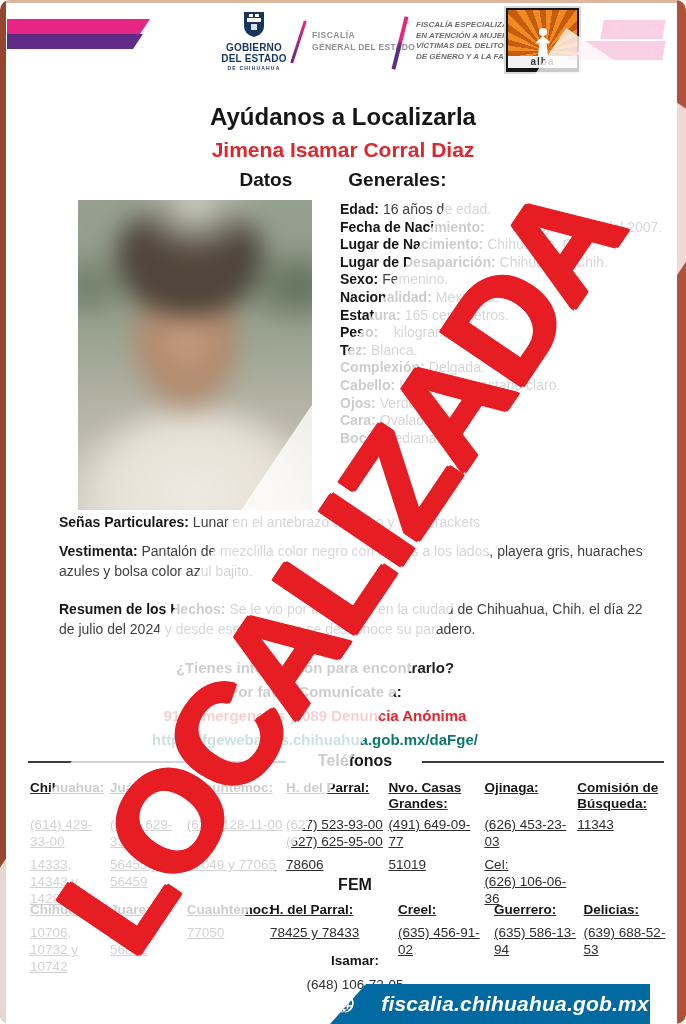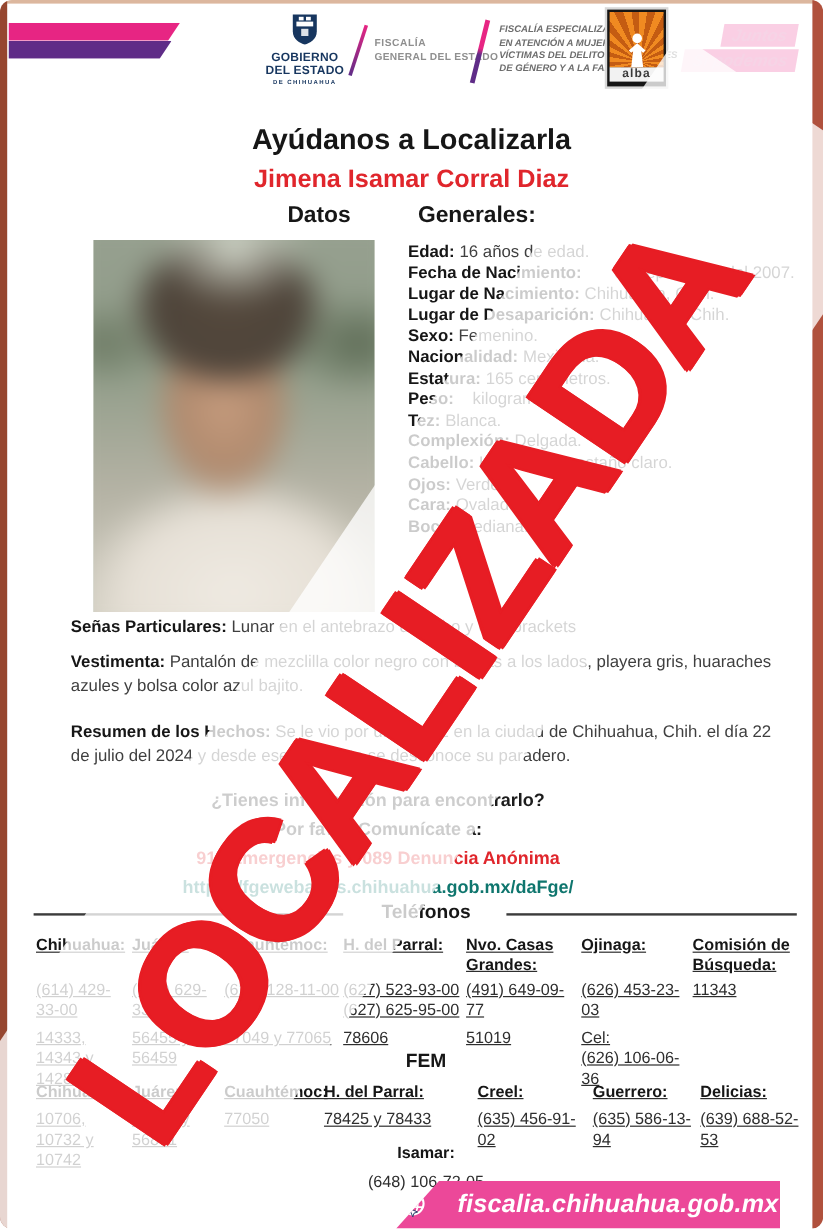--- a/index.html
+++ b/index.html
@@ -18,21 +18,21 @@
   .gov{position:absolute;left:218px;top:2px;width:72px;text-align:center;}
   .gov .shield{margin:0 auto;width:24px;height:28px;}
   .gov .g1{font-size:10px;font-weight:800;color:#17365f;line-height:11px;letter-spacing:.2px;}
   .gov .g2{font-size:5px;font-weight:700;color:#17365f;letter-spacing:1.2px;margin-top:1px;}
   .sep1{position:absolute;left:297px;top:12px;width:3px;height:44px;background:linear-gradient(180deg,#e72583,#5f2c87);transform:rotate(18deg);}
   .fge{position:absolute;left:312px;top:22px;color:#8f8f8f;}
   .fge .f1{font-size:8.5px;font-weight:600;letter-spacing:.5px;}
   .fge .f2{font-size:8.5px;font-weight:700;letter-spacing:.3px;margin-top:2px;}
   .sep2{position:absolute;left:398px;top:8px;width:4px;height:54px;background:linear-gradient(180deg,#e72583 45%,#5f2c87 55%);transform:rotate(14deg);}
   .femu{position:absolute;left:416px;top:12px;color:#6d6d6d;font-style:italic;font-weight:700;font-size:8px;line-height:10.5px;}
-  .alba{position:absolute;left:506px;top:0px;width:49px;height:64px;background:#161616;padding:2px;box-sizing:border-box;box-shadow:0 0 0 2px #d8d8d8;}
+  .alba{position:absolute;left:506px;top:0px;width:73px;height:64px;background:#161616;padding:2px;box-sizing:border-box;box-shadow:0 0 0 2px #d8d8d8;}
   .alba .burst{position:relative;width:100%;height:46px;background:
       repeating-conic-gradient(from 200deg at 55% 95%, #f TWO 0 0);
       background:repeating-conic-gradient(from 180deg at 55% 90%, #f08a21 0deg 9deg, #c45c12 9deg 18deg);overflow:hidden;}
   .alba .fig{position:absolute;left:50%;bottom:0;transform:translateX(-50%);width:26px;height:30px;}
   .alba .lbl{height:12px;background:#f2f2f2;color:#3a3a3a;font-weight:800;font-size:10px;text-align:center;line-height:12px;letter-spacing:1px;}
   .slogan{position:absolute;right:22px;top:12px;text-align:right;}
   .slogan .s{display:inline-block;background:rgba(231,37,131,.22);color:#f6d4e6;font-weight:800;font-style:italic;
              transform:skewX(-10deg);padding:1px 8px;font-size:14px;line-height:17px;}
   .slogan .s2{margin-top:2px;}
 
@@ -78,21 +78,21 @@
   .grid7 .ph{font-size:13.5px;line-height:17px;min-height:40px;}
   .grid7 .ex{font-size:13.5px;line-height:17px;}
   .fem-title{position:absolute;left:0;top:876px;width:710px;text-align:center;font-size:16px;font-weight:800;color:#161616;}
   .fem-grid{top:902px;grid-template-columns:12.5% 12% 13% 20% 15% 14% 13.5%;}
   .fem-grid .hd{min-height:22px;}
   .camargo{position:absolute;left:30px;top:953px;width:650px;text-align:center;}
   .camargo .hd{font-weight:800;font-size:13.5px;color:#161616;}
   .camargo .ph{font-size:13.5px;margin-top:9px;color:#2e2e2e;}
 
   
-  .footer{position:absolute;left:330px;top:984px;width:320px;height:40px;background:#ec4899;
+  .footer{position:absolute;left:330px;top:984px;width:320px;height:40px;background:#0369a1;
           clip-path:polygon(36px 0,100% 0,100% 100%,0 100%);
           display:flex;align-items:center;justify-content:center;gap:24px;}
   .footer .url{color:#fff;font-size:21px;font-weight:800;font-style:italic;letter-spacing:.2px;}
 
   
   .stamp{position:absolute;left:-235px;top:454px;width:1150px;height:230px;
          background:rgba(255,255,255,.78);transform:rotate(-56deg);
          display:flex;align-items:center;justify-content:center;z-index:50;pointer-events:none;}
   .stamp span{font-size:142px;font-weight:700;color:#e71d24;letter-spacing:-4px;white-space:nowrap;
         text-shadow:-2px 0 0 #e71d24, 2px 0 0 #e71d24, 0 2px 0 #e71d24, 0 -2px 0 #e71d24, -2px -2px 0 #e71d24, 2px 2px 0 #e71d24;}

